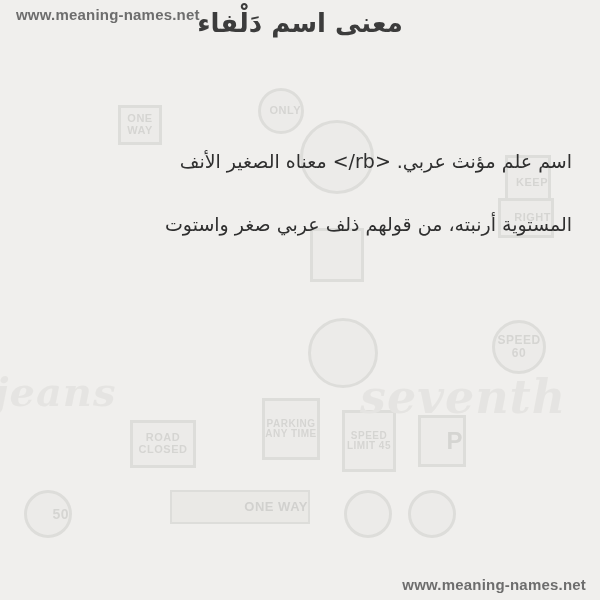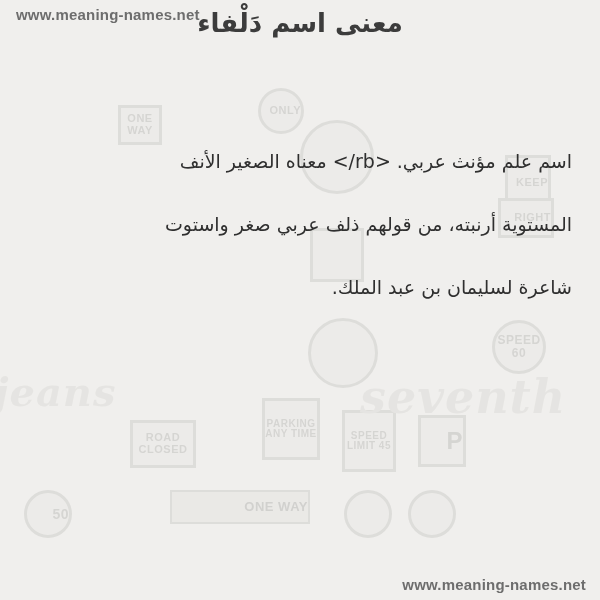--- a/index.html
+++ b/index.html
@@ -151,16 +151,15 @@
   </div>
 
   <div class="wm wm-top">www.meaning-names.net</div>
   <div class="wm wm-bottom">www.meaning-names.net</div>
 
   <div class="title">معنى اسم دَلْفاء</div>
 
   <div class="content">
     <p>اسم علم مؤنث عربي. &lt;rb/&gt; معناه الصغير الأنف</p>
     <p>المستوية أرنبته، من قولهم ذلف عربي صغر واستوت</p>
-    <p>شاعرة لسليمان بن عبد الملك.</p>
   </div>
 
 </div>
 
 </body></html>

